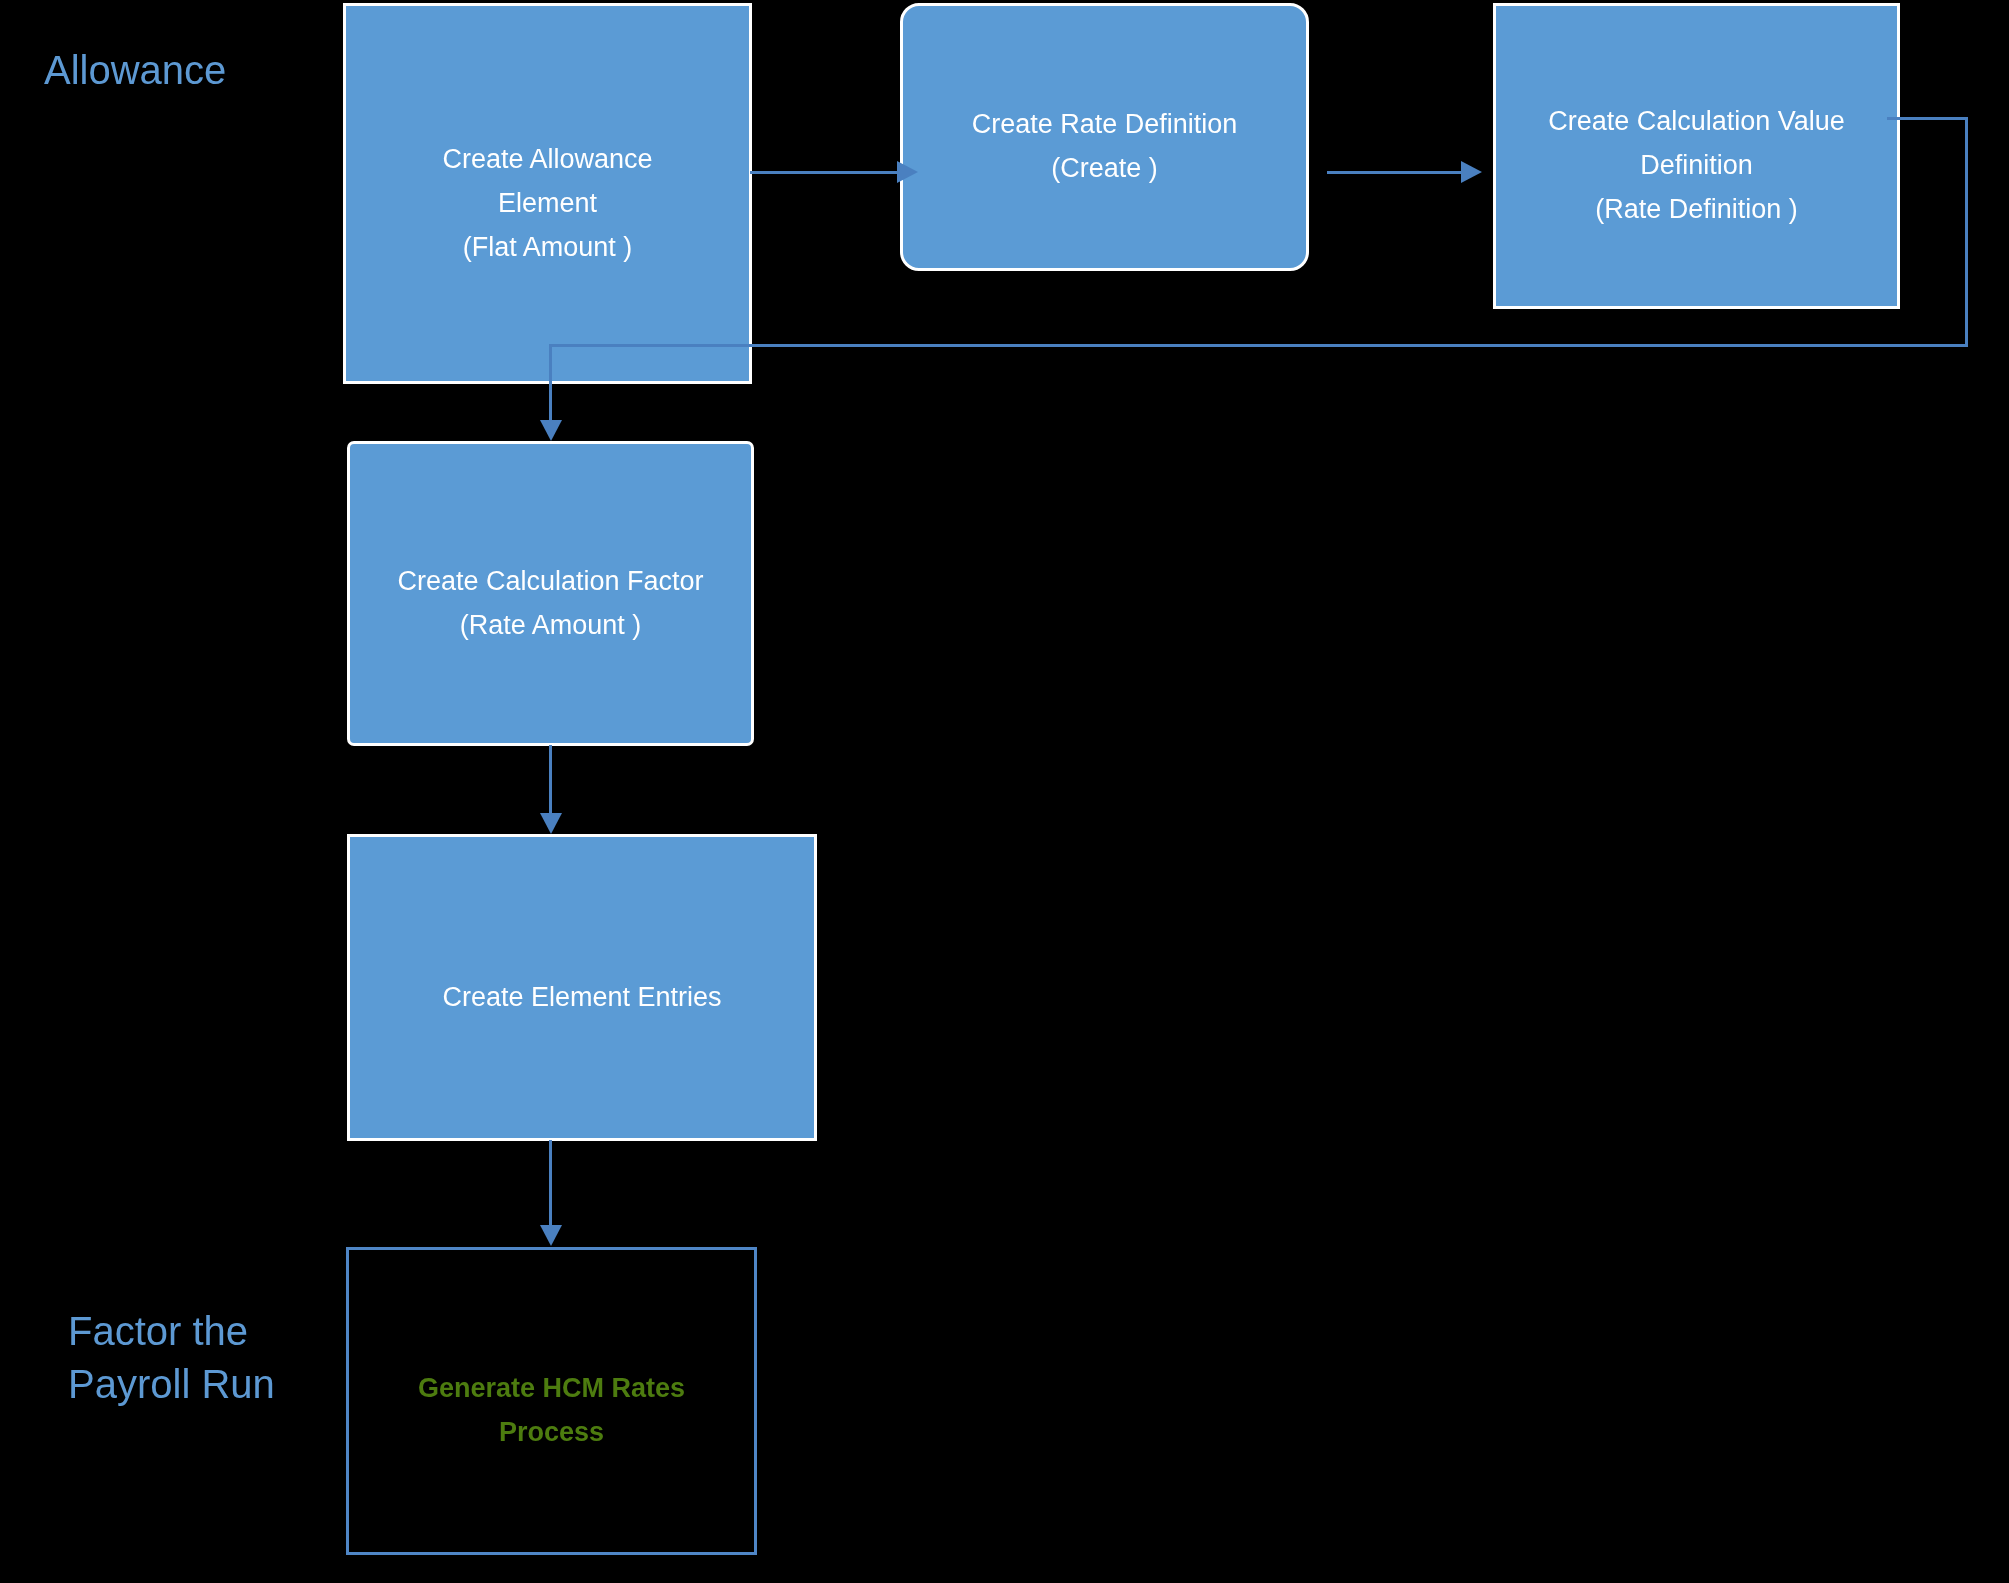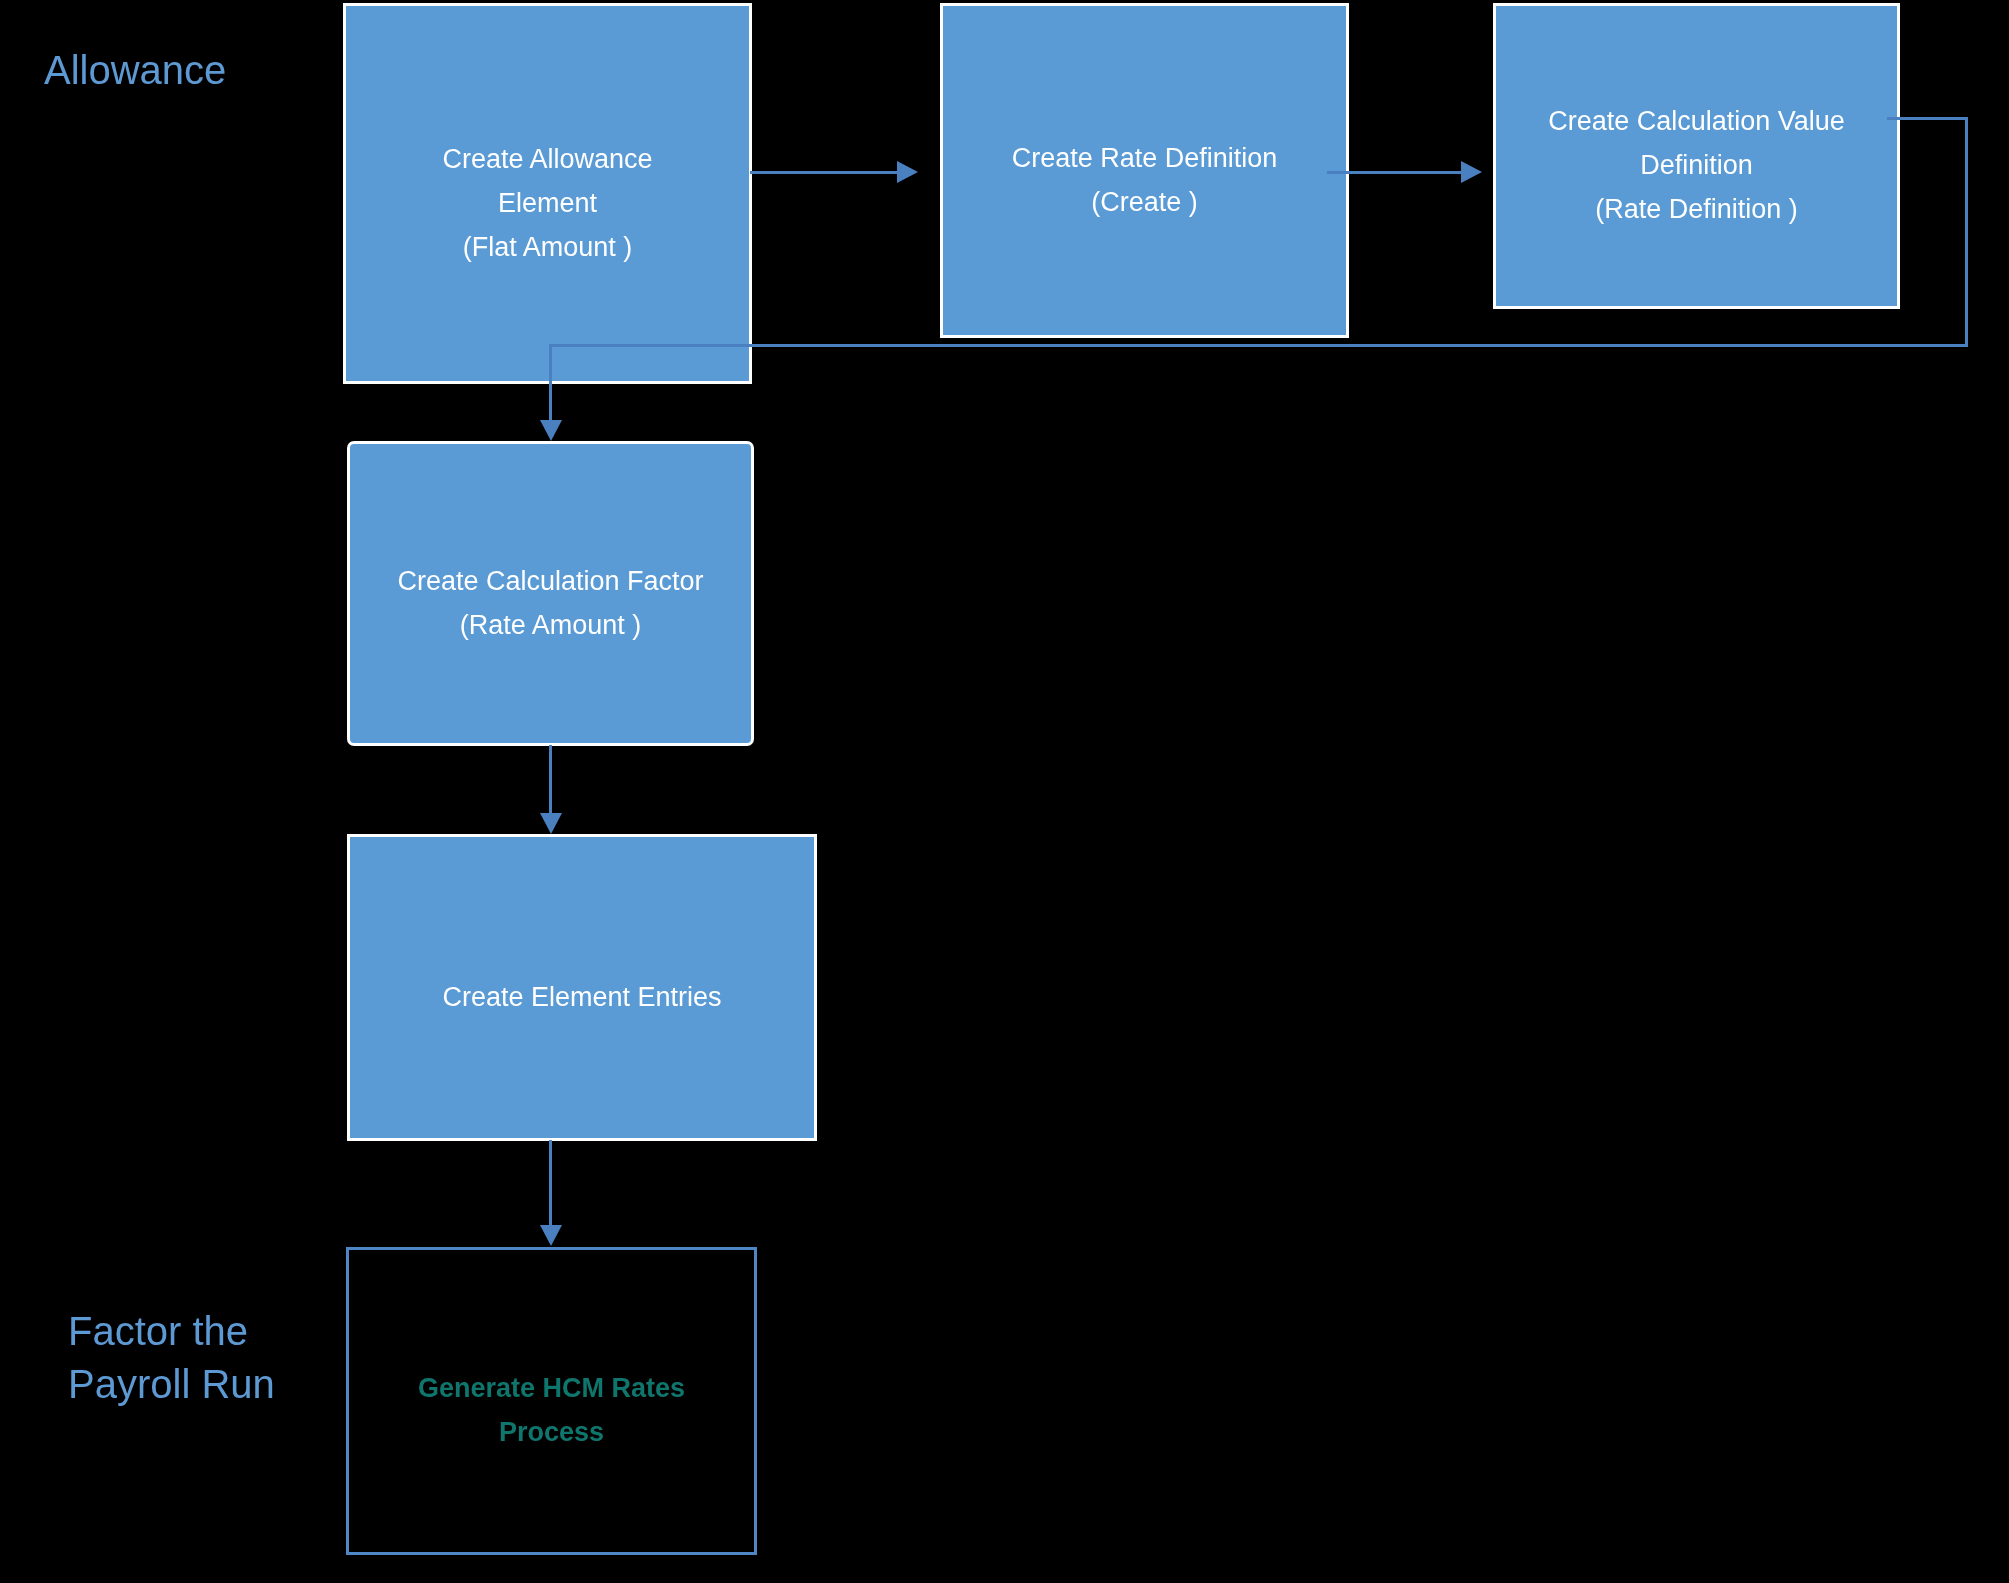--- a/index.html
+++ b/index.html
@@ -21,21 +21,21 @@
     padding-top:18px;
   }
   .node.filled{
     background:#5b9bd5;
     border:3px solid #ffffff;
     color:#ffffff;
   }
   .node.outlined{
     background:transparent;
     border:3px solid #4f86c6;
-    color:#0f766e;
+    color:#4d7c0f;
     font-weight:600;
   }
   .node .line{
     font-size:27px;
     line-height:44px;
     white-space:nowrap;
   }
   .section-label{
     position:absolute;
     color:#5d99d3;
@@ -52,21 +52,21 @@
     border-left:21px solid #4a80c0;
   }
   .head-down{
     position:absolute;width:0;height:0;
     border-left:11px solid transparent;
     border-right:11px solid transparent;
     border-top:21px solid #4a80c0;
   }
   
   #node-1{left:343px;top:3px;width:409px;height:381px;}
-  #node-2{left:940px;top:3px;width:409px;height:335px;}
+  #node-2{left:900px;top:3px;width:409px;height:268px;border-radius:19px;}
   #node-3{left:1493px;top:3px;width:407px;height:306px;}
   #node-4{left:347px;top:441px;width:407px;height:305px;border-radius:7px;}
   #node-5{left:347px;top:834px;width:470px;height:307px;}
   #node-6{left:346px;top:1247px;width:411px;height:308px;}
   
   #label-allowance{left:4px;top:44px;margin-left:40px;}
   #label-before{left:68px;top:1305px;}
   
   #c1-line{left:750px;top:171px;width:148px;}
   #c1-head{left:897px;top:161px;}

